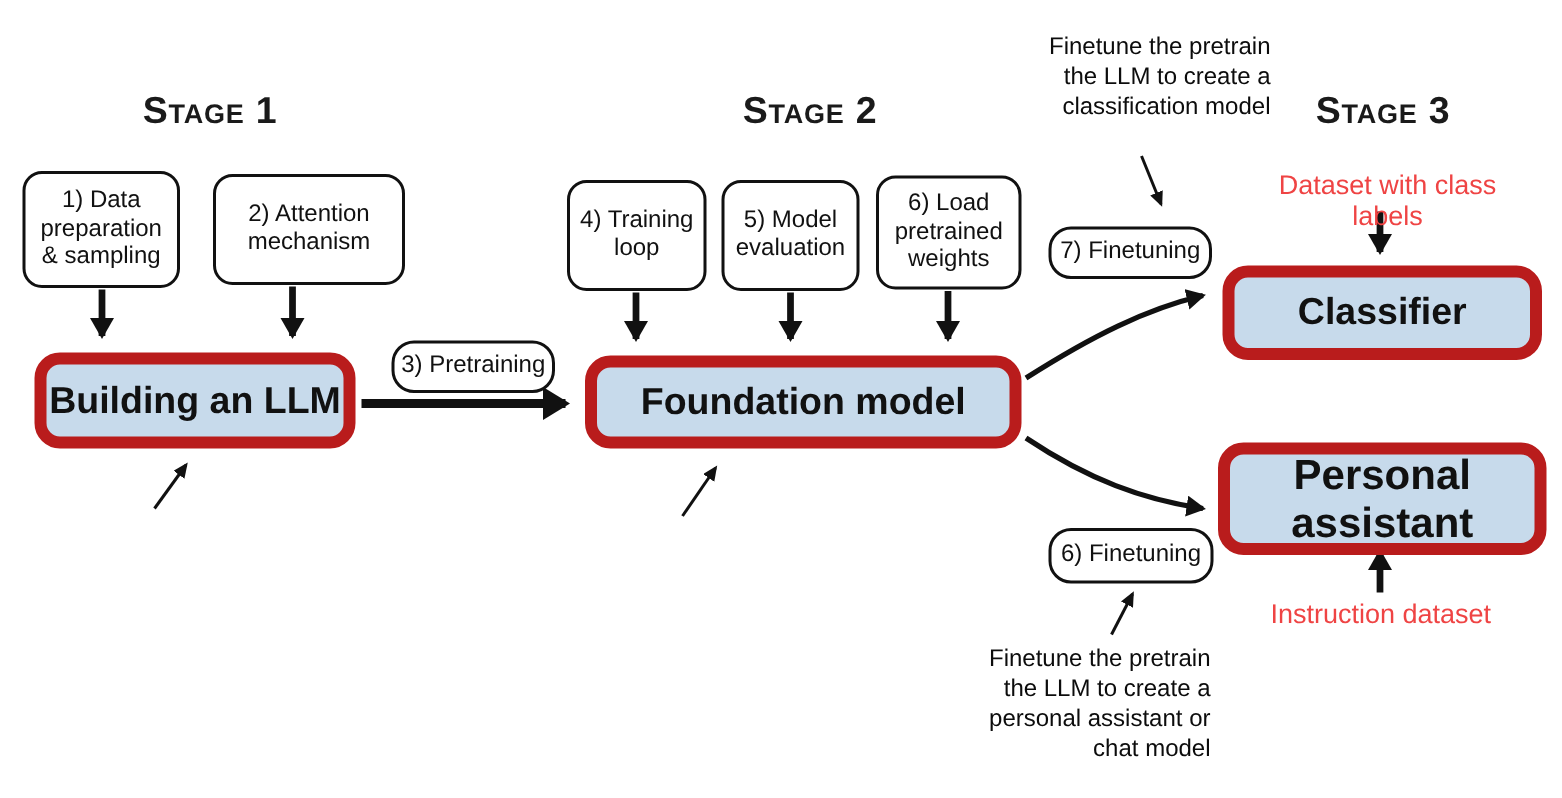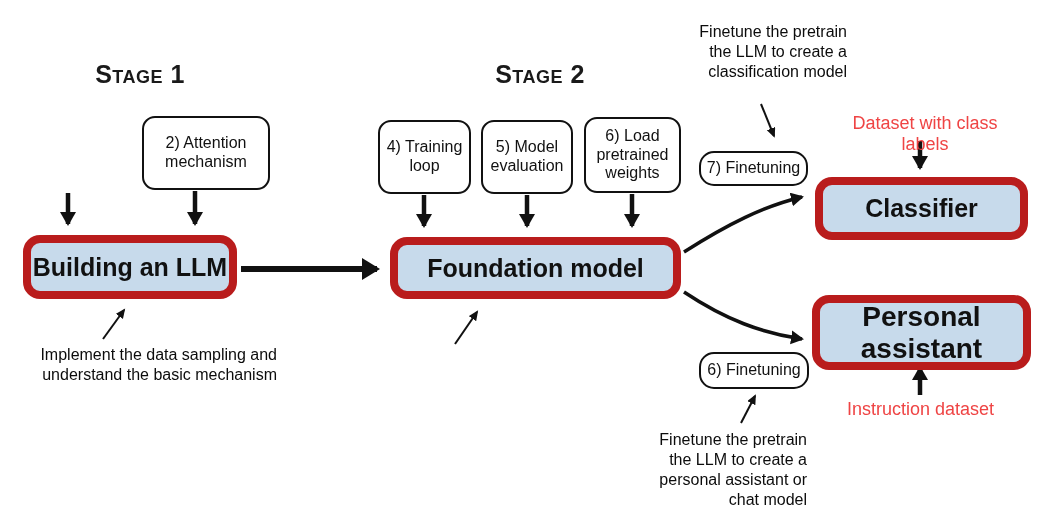--- a/index.html
+++ b/index.html
@@ -104,43 +104,46 @@
     <path d="M 684 292 C 726 320, 762 333 802 339" fill="none" stroke="#111111" stroke-width="3.5" marker-end="url(#headCurve)"></path>
 
     <line x1="103" y1="339" x2="124" y2="310" stroke="#111111" stroke-width="2" marker-end="url(#headThin)"></line>
     <line x1="455" y1="344" x2="477" y2="312" stroke="#111111" stroke-width="2" marker-end="url(#headThin)"></line>
     <line x1="761" y1="104" x2="774" y2="136" stroke="#111111" stroke-width="2" marker-end="url(#headThin)"></line>
     <line x1="741" y1="423" x2="755" y2="396" stroke="#111111" stroke-width="2" marker-end="url(#headThin)"></line>
   </svg>
 
   <div class="abs stage-heading" style="left:60px; top:60px; width:160px;">Stage 1</div>
   <div class="abs stage-heading" style="left:460px; top:60px; width:160px;">Stage 2</div>
+  <div class="abs stage-heading" style="left:842px; top:60px; width:160px;">Stage 3</div>
 
+  <div class="abs step-box pre" style="left:15px; top:114px; width:105px; height:78px;">1) Data
+preparation
+&amp; sampling</div>
   <div class="abs step-box pre" style="left:142px; top:116px; width:128px; height:74px;">2) Attention
 mechanism</div>
+  <div class="abs step-box pill" style="left:261px; top:227px; width:109px; height:35px;">3) Pretraining</div>
   <div class="abs step-box pre" style="left:378px; top:120px; width:93px; height:74px;">4) Training
 loop</div>
   <div class="abs step-box pre" style="left:481px; top:120px; width:92px; height:74px;">5) Model
 evaluation</div>
   <div class="abs step-box pre" style="left:584px; top:117px; width:97px; height:76px;text-align:center;">6) Load
 pretrained
 weights</div>
   <div class="abs step-box pill" style="left:699px; top:151px; width:109px; height:35px;">7) Finetuning</div>
   <div class="abs step-box pill" style="left:699px; top:352px; width:110px; height:37px;">6) Finetuning</div>
 
   <div class="abs model-box" style="left:23px; top:235px; width:214px; height:64px;">Building an LLM</div>
   <div class="abs model-box" style="left:390px; top:237px; width:291px; height:62px;">Foundation model</div>
   <div class="abs model-box" style="left:815px; top:177px; width:213px; height:63px;">Classifier</div>
   <div class="abs model-box" style="left:812px; top:295px; width:219px; height:75px; font-size:28px;">Personal assistant</div>
 
   <div class="abs plain-label" style="left:830px; top:113px; width:190px;">Dataset with class labels</div>
   <div class="abs plain-label" style="left:838px; top:399px; width:165px;">Instruction dataset</div>
 
-  <div class="abs annotation pre" style="left:5px; top:345px; width:272px;">Implement the data sampling and
-understand the basic mechanism</div>
   <div class="abs annotation pre" style="left:647px; top:22px; width:200px;">Finetune the pretrain
 the LLM to create a
 classification model</div>
   <div class="abs annotation pre" style="left:607px; top:430px; width:200px;">Finetune the pretrain
 the LLM to create a
 personal assistant or
 chat model</div>
 
 </div>
 

